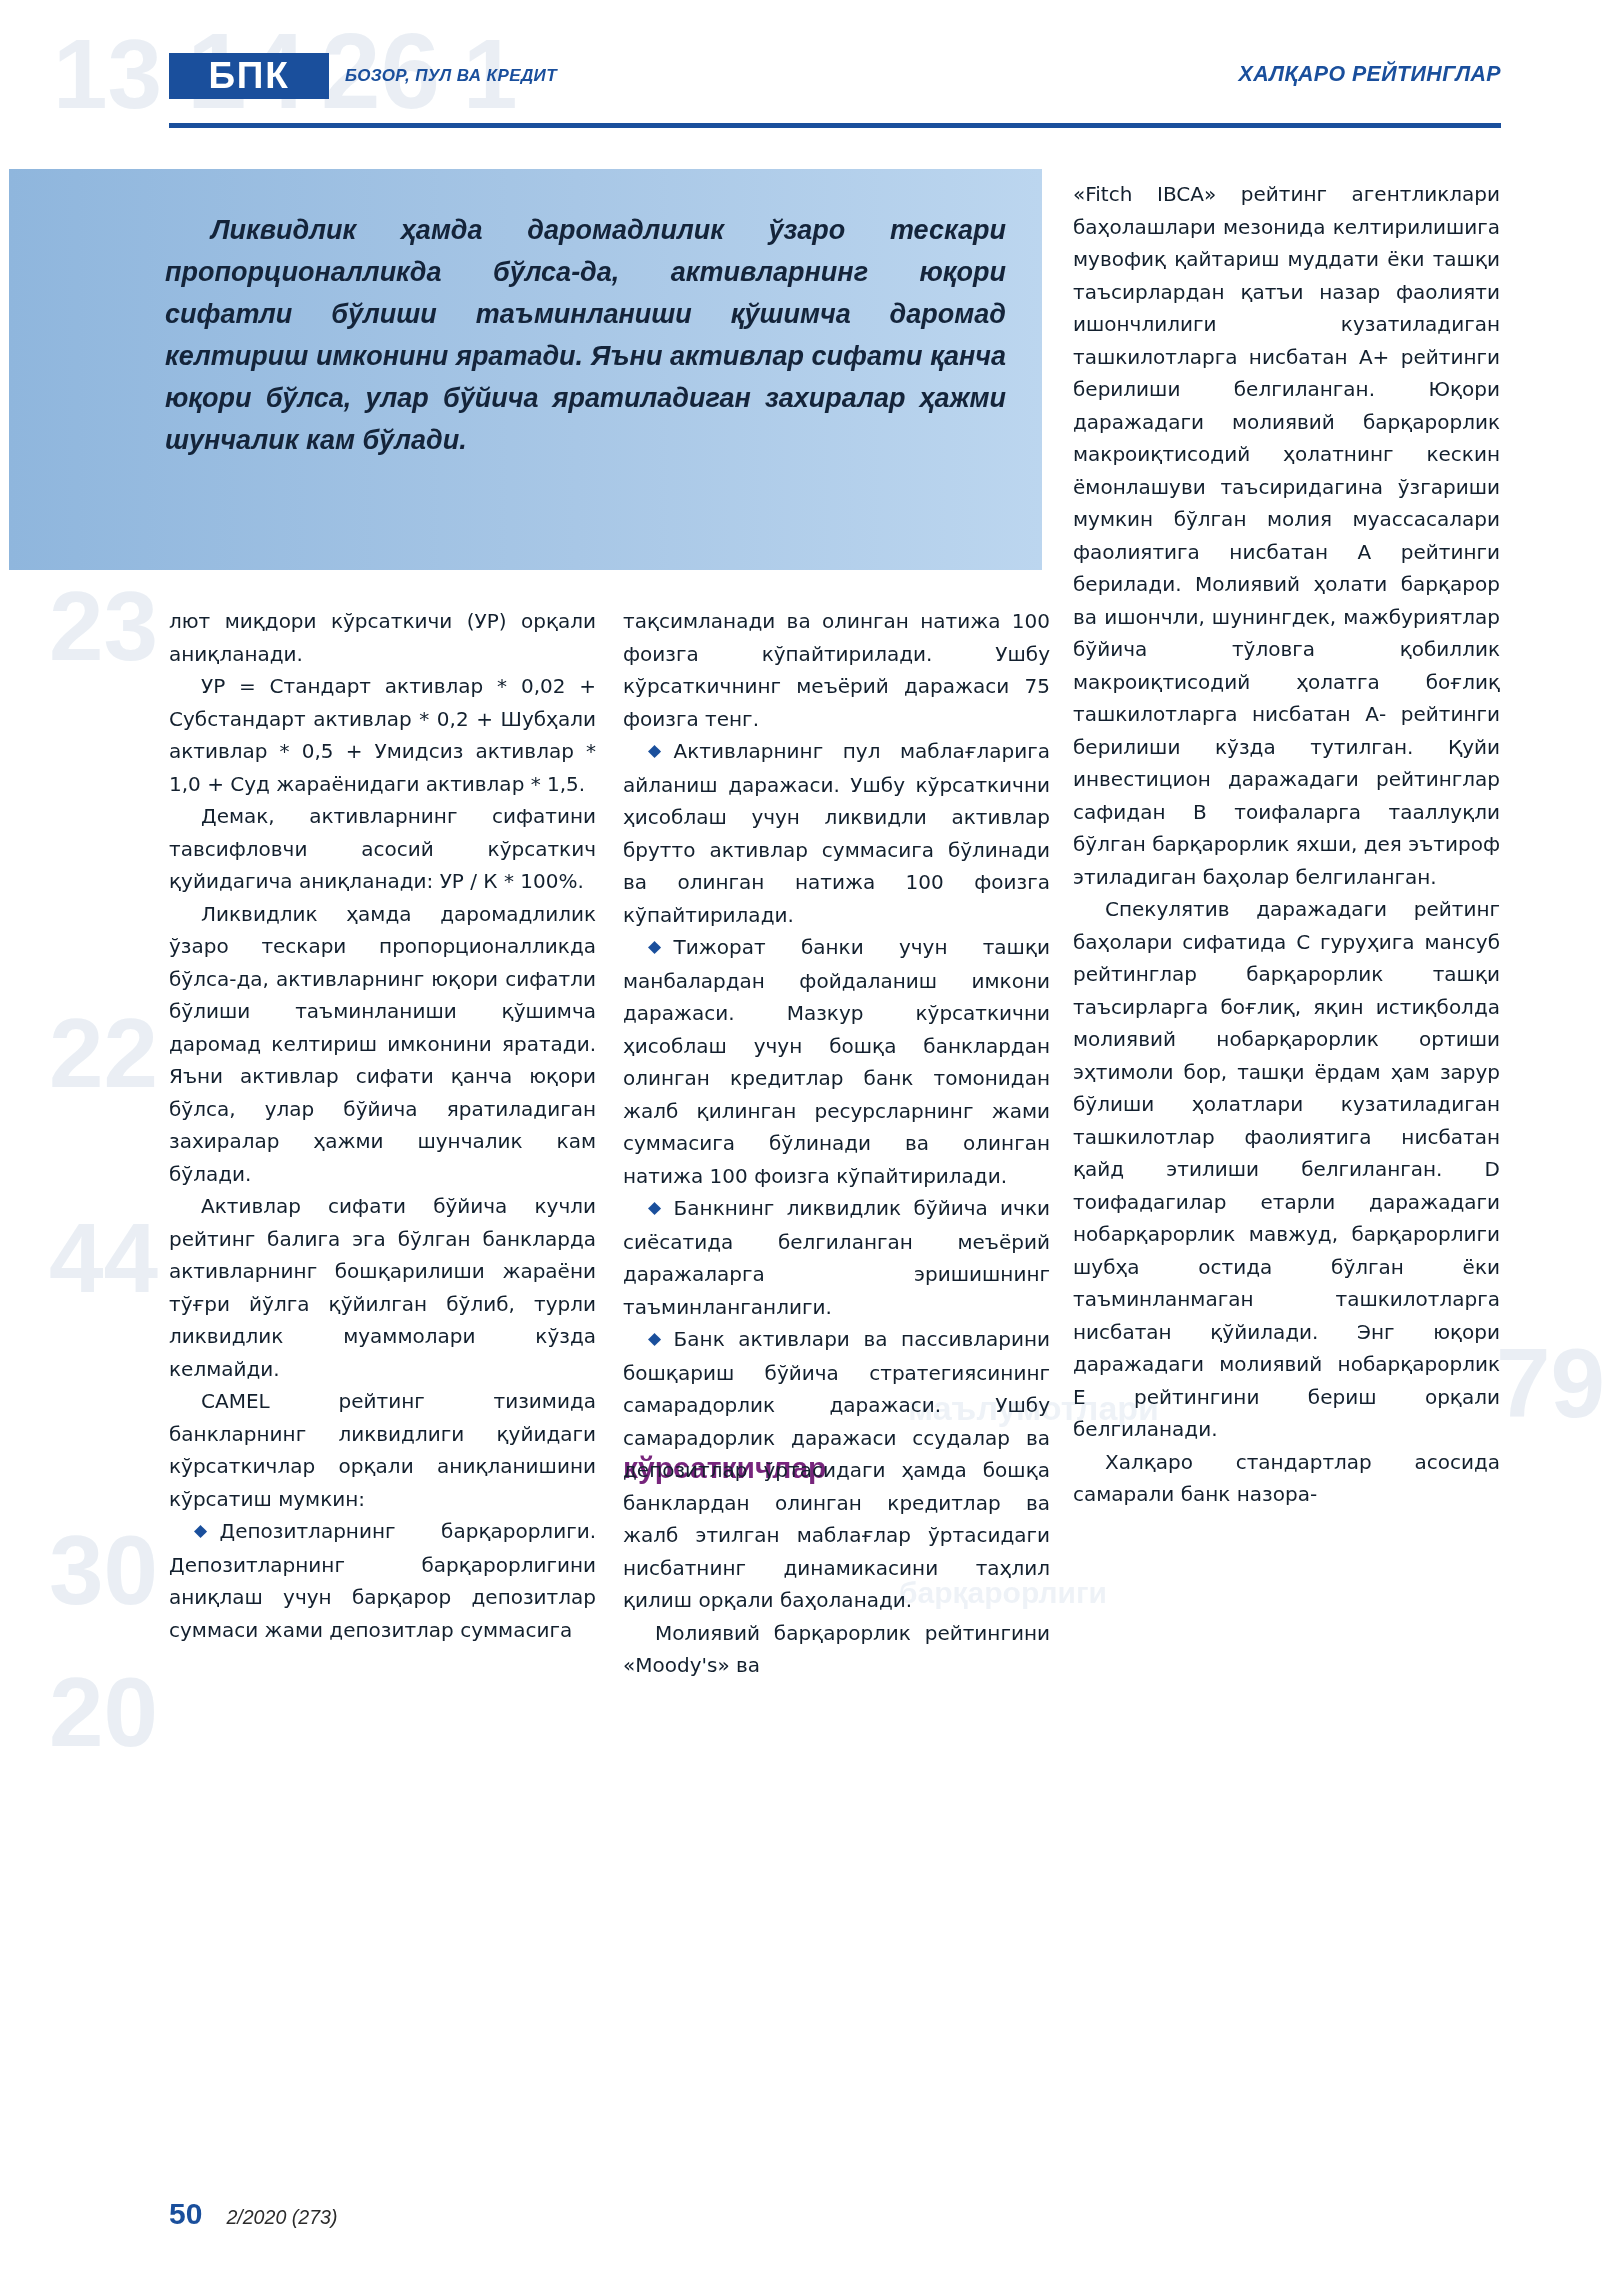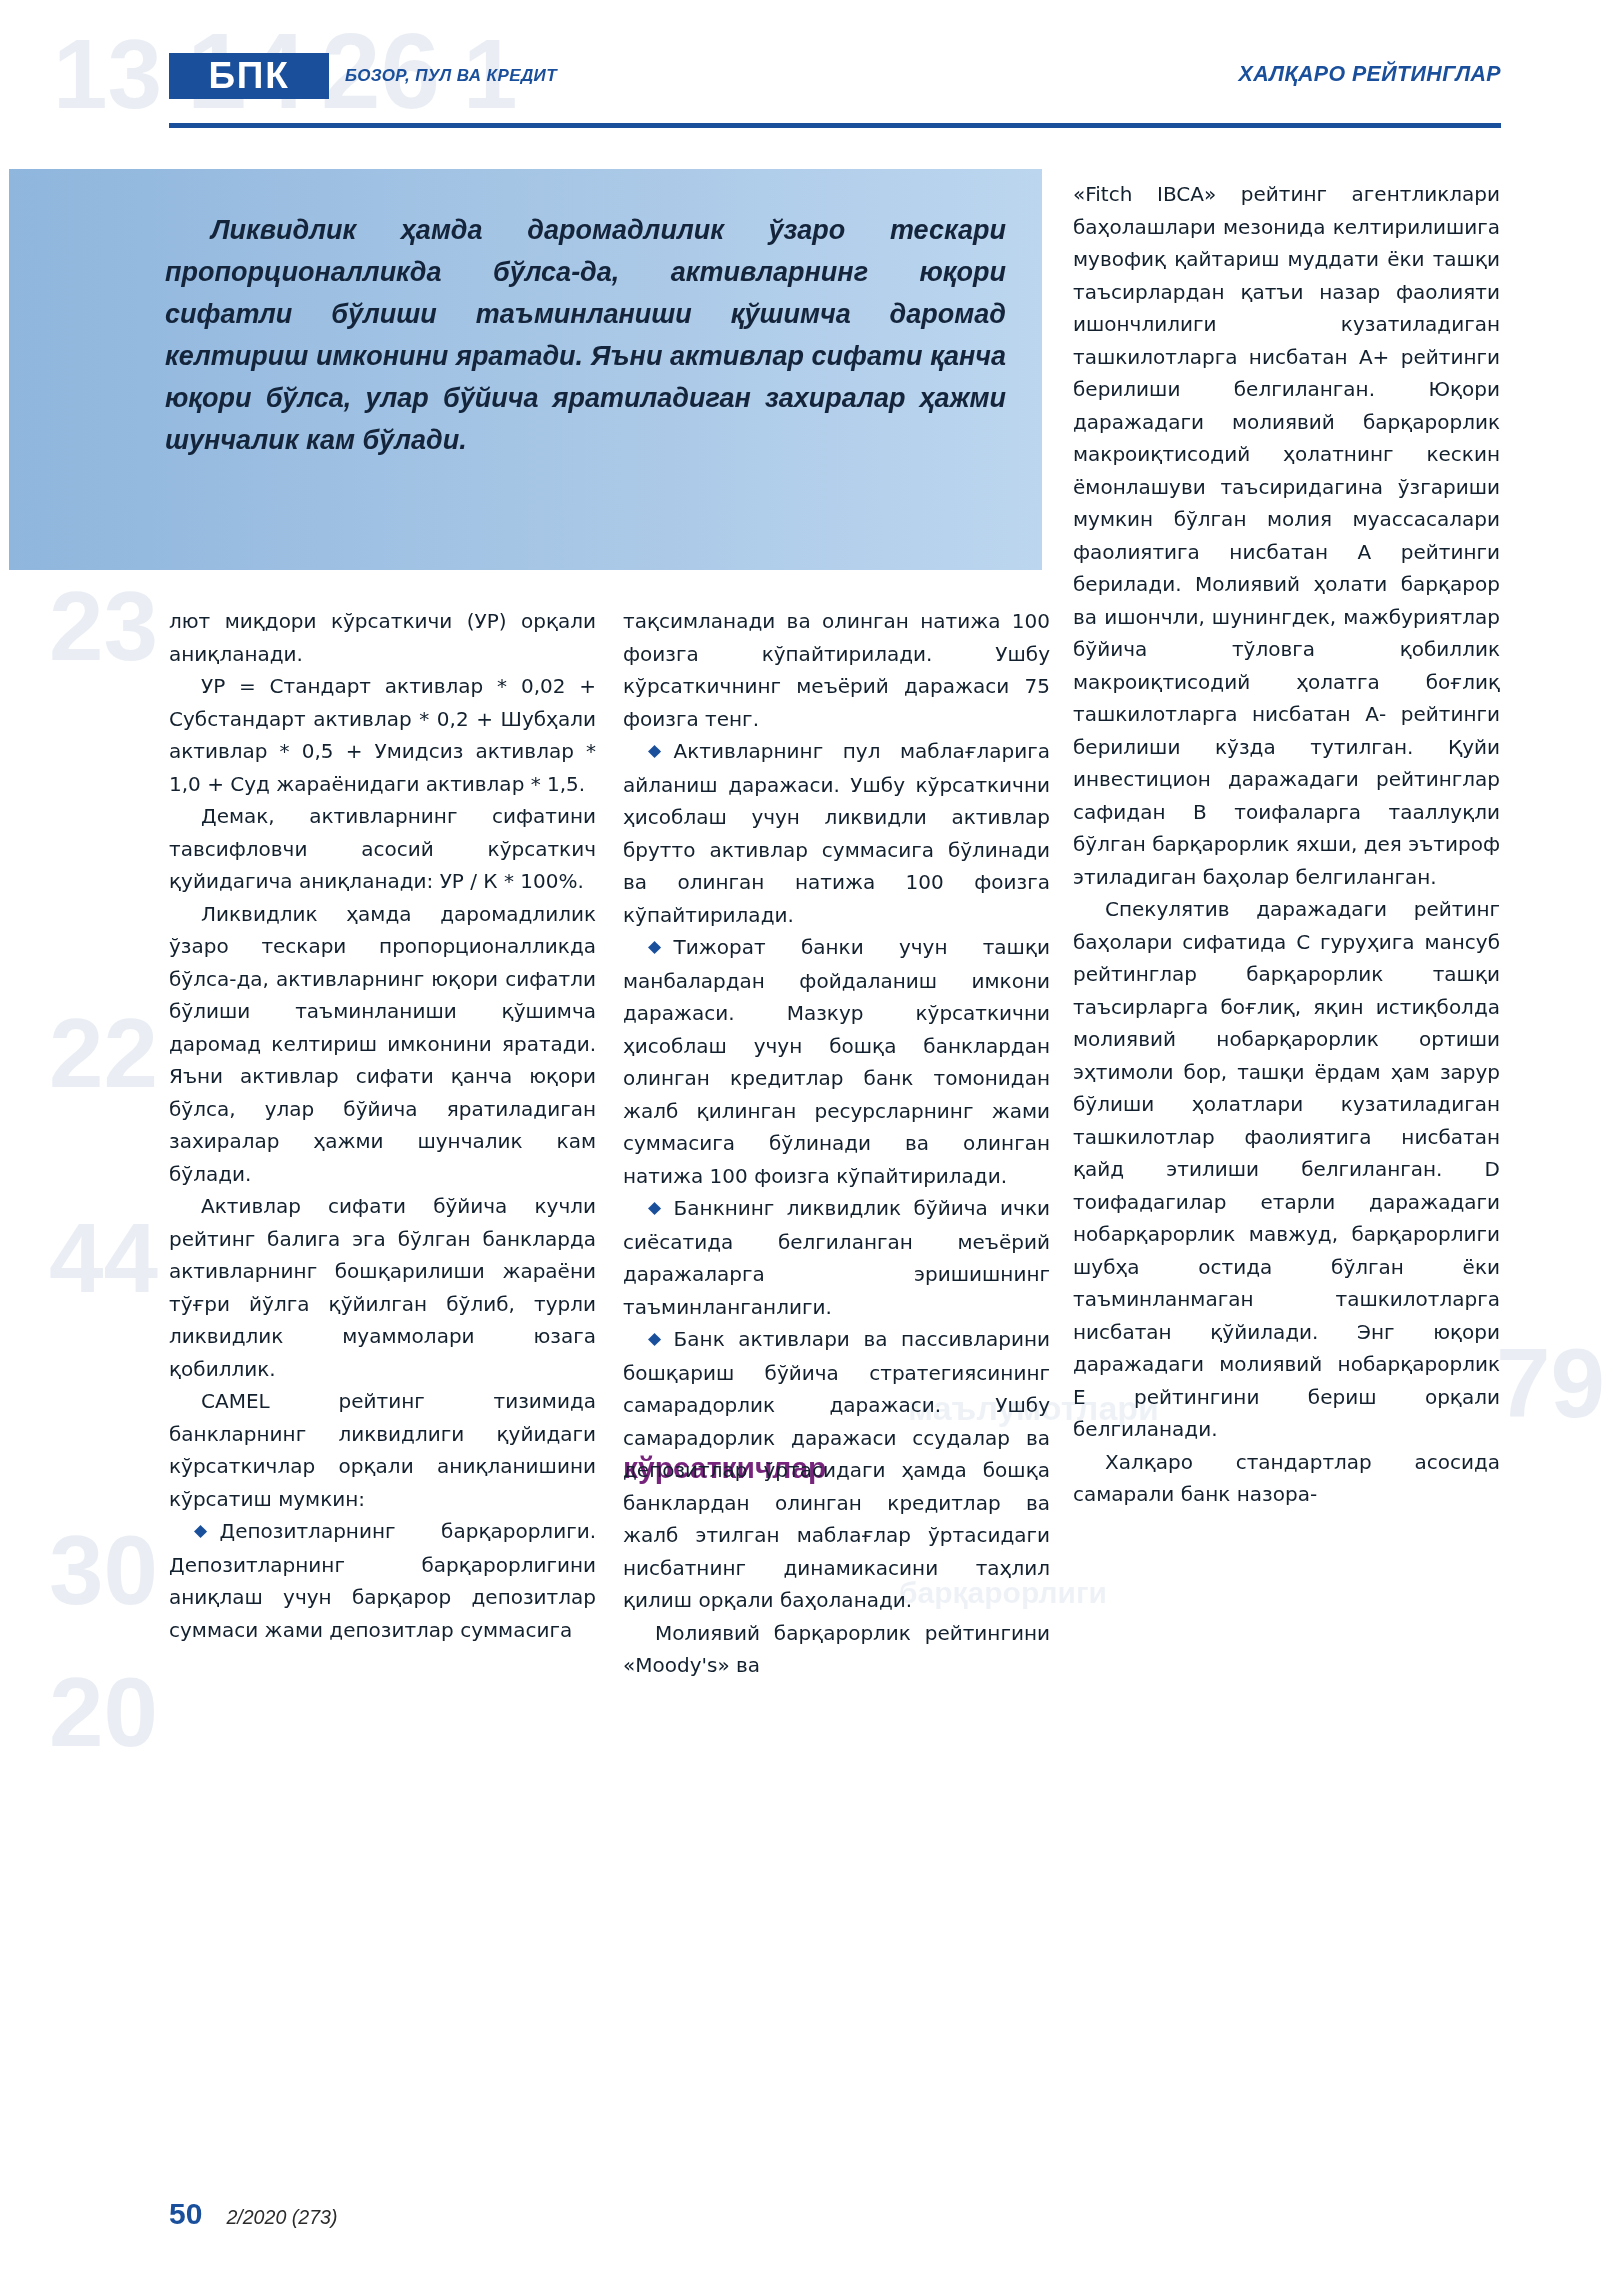--- a/index.html
+++ b/index.html
@@ -181,21 +181,21 @@
     <div class="pullquote-inner">
       <p>Ликвидлик ҳамда даромадлилик ўзаро тескари пропорционалликда бўлса-да, активларнинг юқори сифатли бўлиши таъминланиши қўшимча даромад келтириш имконини яратади. Яъни активлар сифати қанча юқори бўлса, улар бўйича яратиладиган захиралар ҳажми шунчалик кам бўлади.</p>
     </div>
   </div>
 
   <div class="col" id="col1">
       <p class="noindent">лют миқдори кўрсаткичи (УР) орқали аниқланади.</p>
       <p>УР = Стандарт активлар * 0,02 + Субстандарт активлар * 0,2 + Шубҳали активлар * 0,5 + Умидсиз активлар * 1,0 + Суд жараёнидаги активлар * 1,5.</p>
       <p>Демак, активларнинг сифатини тавсифловчи асосий кўрсаткич қуйидагича аниқланади: УР / К * 100%.</p>
       <p>Ликвидлик ҳамда даромадлилик ўзаро тескари пропорционалликда бўлса-да, активларнинг юқори сифатли бўлиши таъминланиши қўшимча даромад келтириш имконини яратади. Яъни активлар сифати қанча юқори бўлса, улар бўйича яратиладиган захиралар ҳажми шунчалик кам бўлади.</p>
-      <p>Активлар сифати бўйича кучли рейтинг балига эга бўлган банкларда активларнинг бошқарилиши жараёни тўғри йўлга қўйилган бўлиб, турли ликвидлик муаммолари юзага қобиллик.</p>
+      <p>Активлар сифати бўйича кучли рейтинг балига эга бўлган банкларда активларнинг бошқарилиши жараёни тўғри йўлга қўйилган бўлиб, турли ликвидлик муаммолари кўзда келмайди.</p>
       <p>CAMEL рейтинг тизимида банкларнинг ликвидлиги қуйидаги кўрсаткичлар орқали аниқланишини кўрсатиш мумкин:</p>
       <p class="bullet"><span class="dia">◆</span><span>Депозитларнинг барқарорлиги. Депозитларнинг барқарорлигини аниқлаш учун барқарор депозитлар суммаси жами депозитлар суммасига</span></p>
     </div>
   <div class="col" id="col2">
       <p class="noindent">тақсимланади ва олинган натижа 100 фоизга кўпайтирилади. Ушбу кўрсаткичнинг меъёрий даражаси 75 фоизга тенг.</p>
       <p class="bullet"><span class="dia">◆</span><span>Активларнинг пул маблағларига айланиш даражаси. Ушбу кўрсаткични ҳисоблаш учун ликвидли активлар брутто активлар суммасига бўлинади ва олинган натижа 100 фоизга кўпайтирилади.</span></p>
       <p class="bullet"><span class="dia">◆</span><span>Тижорат банки учун ташқи манбалардан фойдаланиш имкони даражаси. Мазкур кўрсаткични ҳисоблаш учун бошқа банклардан олинган кредитлар банк томонидан жалб қилинган ресурсларнинг жами суммасига бўлинади ва олинган натижа 100 фоизга кўпайтирилади.</span></p>
       <p class="bullet"><span class="dia">◆</span><span>Банкнинг ликвидлик бўйича ички сиёсатида белгиланган меъёрий даражаларга эришишнинг таъминланганлиги.</span></p>
       <p class="bullet"><span class="dia">◆</span><span>Банк активлари ва пассивларини бошқариш бўйича стратегиясининг самарадорлик даражаси. Ушбу самарадорлик даражаси ссудалар ва депозитлар ўртасидаги ҳамда бошқа банклардан олинган кредитлар ва жалб этилган маблағлар ўртасидаги нисбатнинг динамикасини таҳлил қилиш орқали баҳоланади.</span></p>
       <p>Молиявий барқарорлик рейтингини «Moody's» ва</p>

